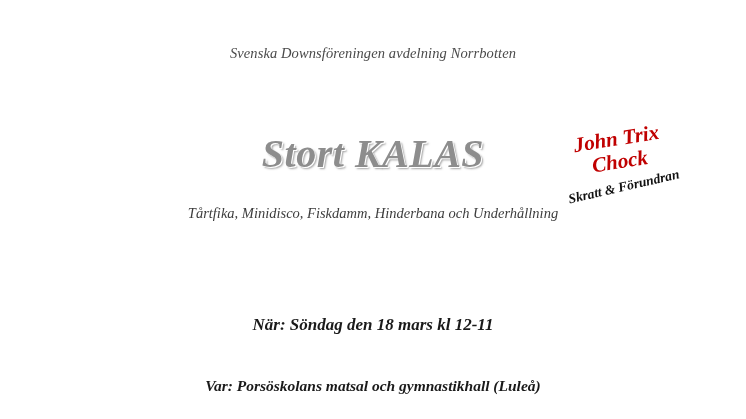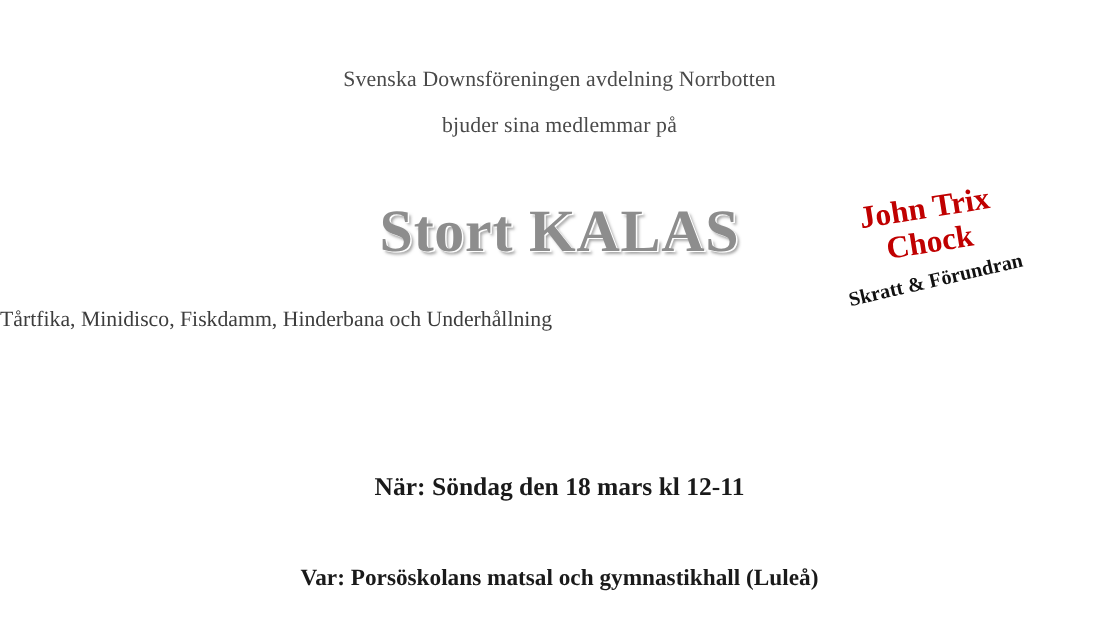--- a/index.html
+++ b/index.html
@@ -13,20 +13,21 @@
     font-family: "Liberation Serif", serif;
     color: #231f20;
     overflow: hidden;
     position: relative;
   }
 
   .page {
     position: relative;
     width: 746px;
     height: 419px;
+    font-style: italic;
   }
 
   .line-intro-1 {
     position: absolute;
     top: 45px;
     left: 0;
     width: 746px;
     text-align: center;
     font-size: 14.5px;
     color: #4a4a4a;
@@ -55,20 +56,21 @@
     color: #8d8d8d;
     letter-spacing: 0.5px;
     text-shadow: 1px 1px 0 #ffffff, 2px 2px 2px rgba(90,90,90,0.55);
   }
 
   .subline {
     position: absolute;
     top: 205px;
     left: 0;
     width: 746px;
+    text-align: center;
     font-size: 14.5px;
     color: #3d3d3d;
   }
 
   .when {
     position: absolute;
     top: 315px;
     left: 0;
     width: 746px;
     text-align: center;
@@ -122,21 +124,20 @@
     font-family: "Liberation Serif", serif;
   }
 </style>
 </head>
 <body>
 
 <div class="page">
 
   <div class="line-intro-1">Svenska Downsföreningen avdelning Norrbotten</div>
 
-  <div class="line-intro-2">bjuder sina medlemmar på</div>
 
   <div class="headline">Stort KALAS</div>
 
   <div class="subline">Tårtfika, Minidisco, Fiskdamm, Hinderbana och Underhållning</div>
 
   <div class="stamp">
     <div class="stamp-name-1">John Trix</div>
     <div class="stamp-name-2">Chock</div>
     <div class="stamp-tag">Skratt &amp; Förundran</div>
   </div>

